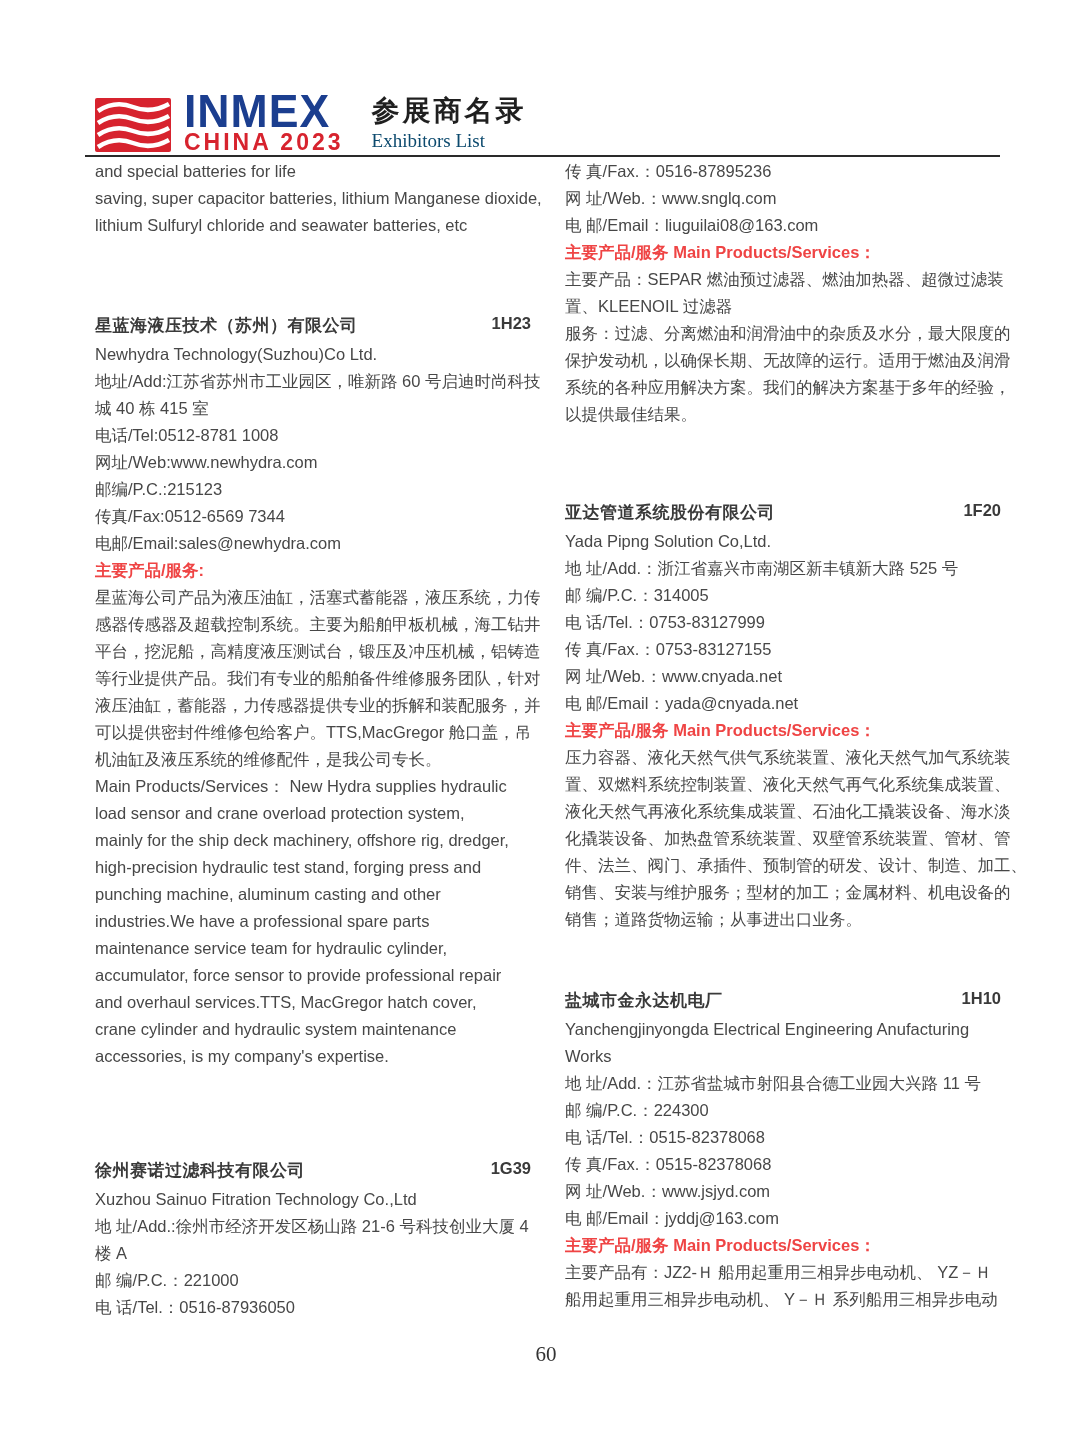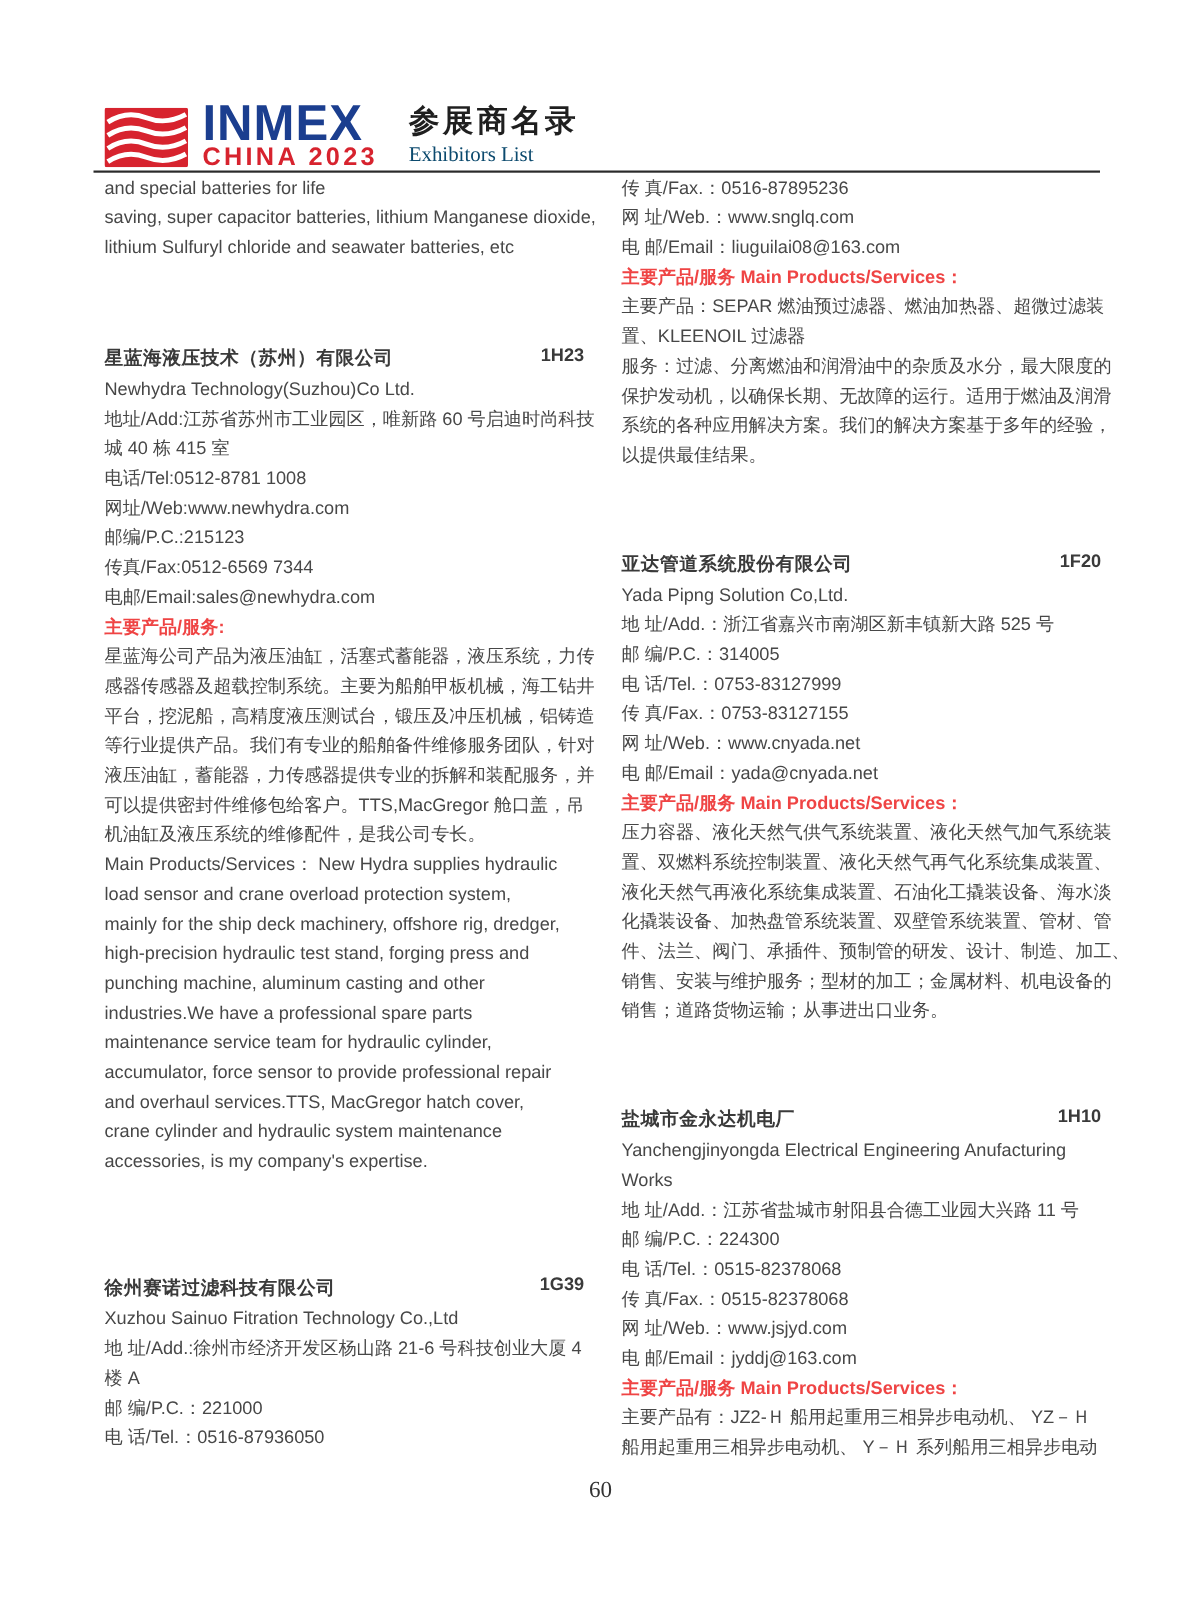--- a/index.html
+++ b/index.html
@@ -37,21 +37,21 @@
 
   
   .column { position:absolute; top:158px; width:436px; }
   #col-left  { left:95px; }
   #col-right { left:565px; }
 
   .block { }
   #col-left  > .block:nth-child(2) { margin-top:75px; }
   #col-left  > .block:nth-child(3) { margin-top:89px; }
   #col-right > .block:nth-child(2) { margin-top:73px; }
-  #col-right > .block:nth-child(3) { margin-top:73px; }
+  #col-right > .block:nth-child(3) { margin-top:56px; }
 
   .line {
     height:27px; line-height:27px; font-size:16.5px;
     white-space:nowrap; color:#474747;
   }
   .line.bold { font-weight:bold; color:#ef4444; }
 
   .entry-title { display:flex; justify-content:space-between; align-items:flex-start; height:27px; }
   .name-cn { font-weight:bold; font-size:17px; color:#3a3a3a; letter-spacing:.5px; white-space:nowrap; }
   .booth   { font-weight:bold; font-size:16.5px; color:#3a3a3a; }

